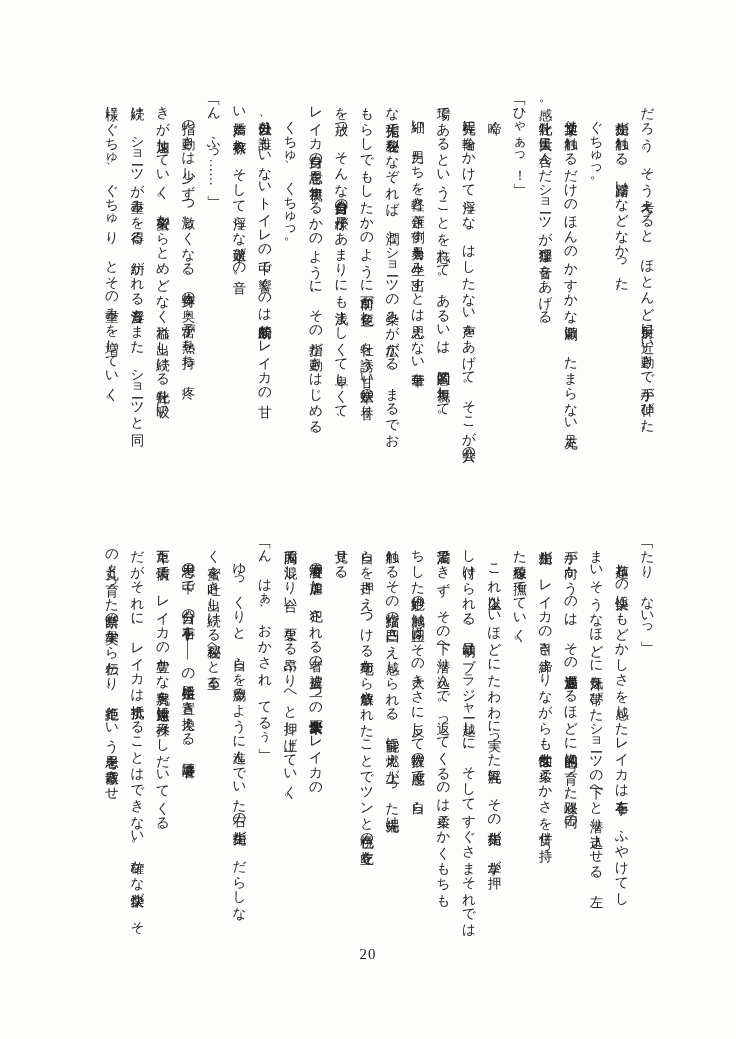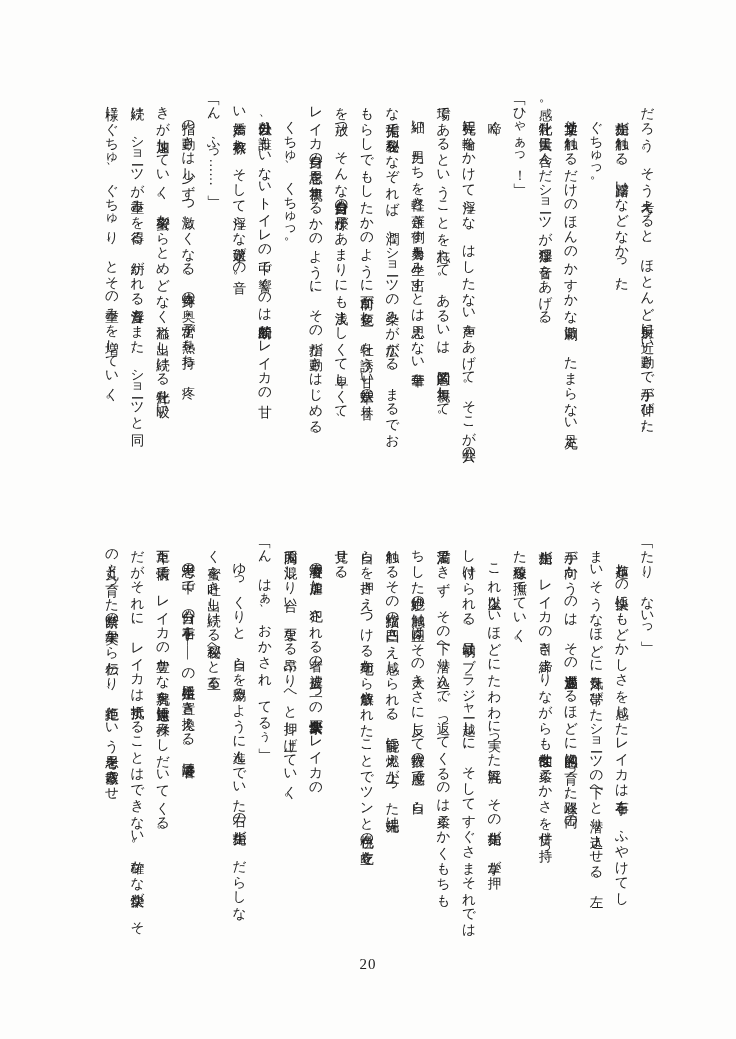--- a/index.html
+++ b/index.html
@@ -36,21 +36,20 @@
   }
   .page-number {
     position: absolute;
     top: 946px;
     left: 0;
     width: 100%;
     text-align: center;
     font-size: 15px;
     letter-spacing: 1px;
     color: #222;
-    margin-top: 10px;
   }
 </style>
 </head>
 <body>
 
 <div class="page">
 
   <section class="tblock tblock-top">
       <div class="tline">だろう。そう考えると、ほとんど反射に近い動きで手が伸びた。</div>
       <div class="tline">　指先が触れる。躊躇いなどなかった。</div>

